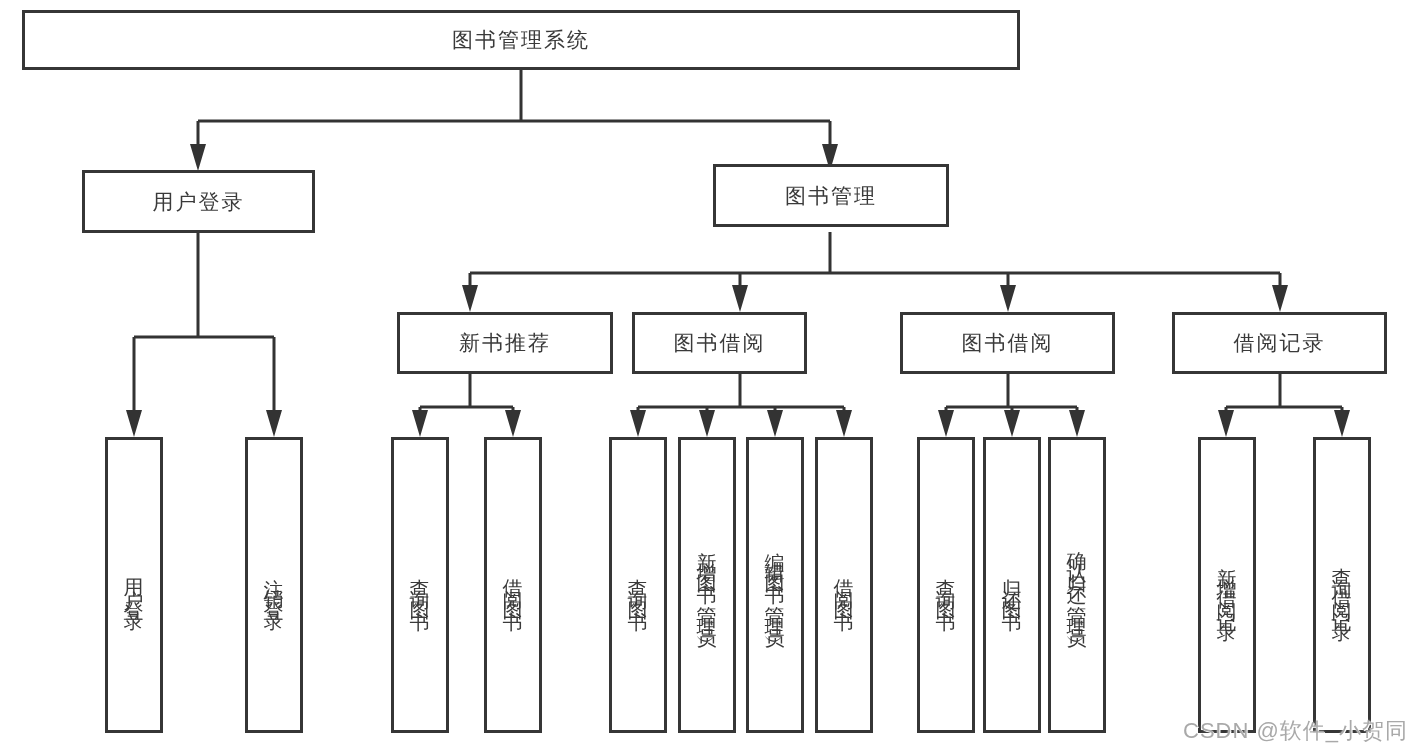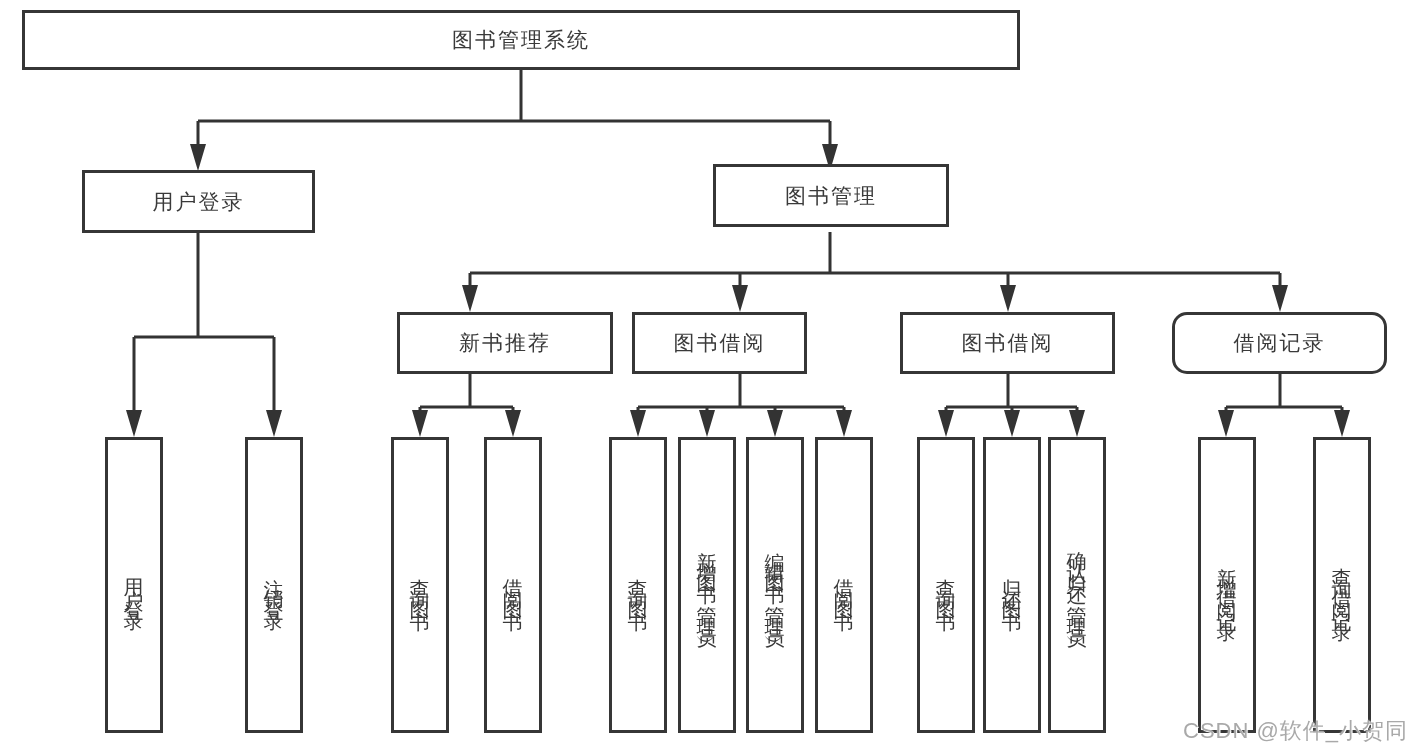--- a/index.html
+++ b/index.html
@@ -91,21 +91,21 @@
 
   <div class="box" style="left:362px; top:312px; width:216px; height:62px;margin-left:35px;">
     <span class="hlabel">新书推荐</span>
   </div>
   <div class="box" style="left:632px; top:312px; width:175px; height:62px;">
     <span class="hlabel">图书借阅</span>
   </div>
   <div class="box" style="left:900px; top:312px; width:215px; height:62px;">
     <span class="hlabel">图书借阅</span>
   </div>
-  <div class="box" style="left:1172px; top:312px; width:215px; height:62px;border-radius:15px;">
+  <div class="box" style="left:1172px; top:312px; width:215px; height:62px;">
     <span class="hlabel">借阅记录</span>
   </div>
 
   <div class="box vbox" style="left:105px;">
     <span class="vlabel">用户登录</span>
   </div>
   <div class="box vbox" style="left:245px;">
     <span class="vlabel">注销登录</span>
   </div>
 

